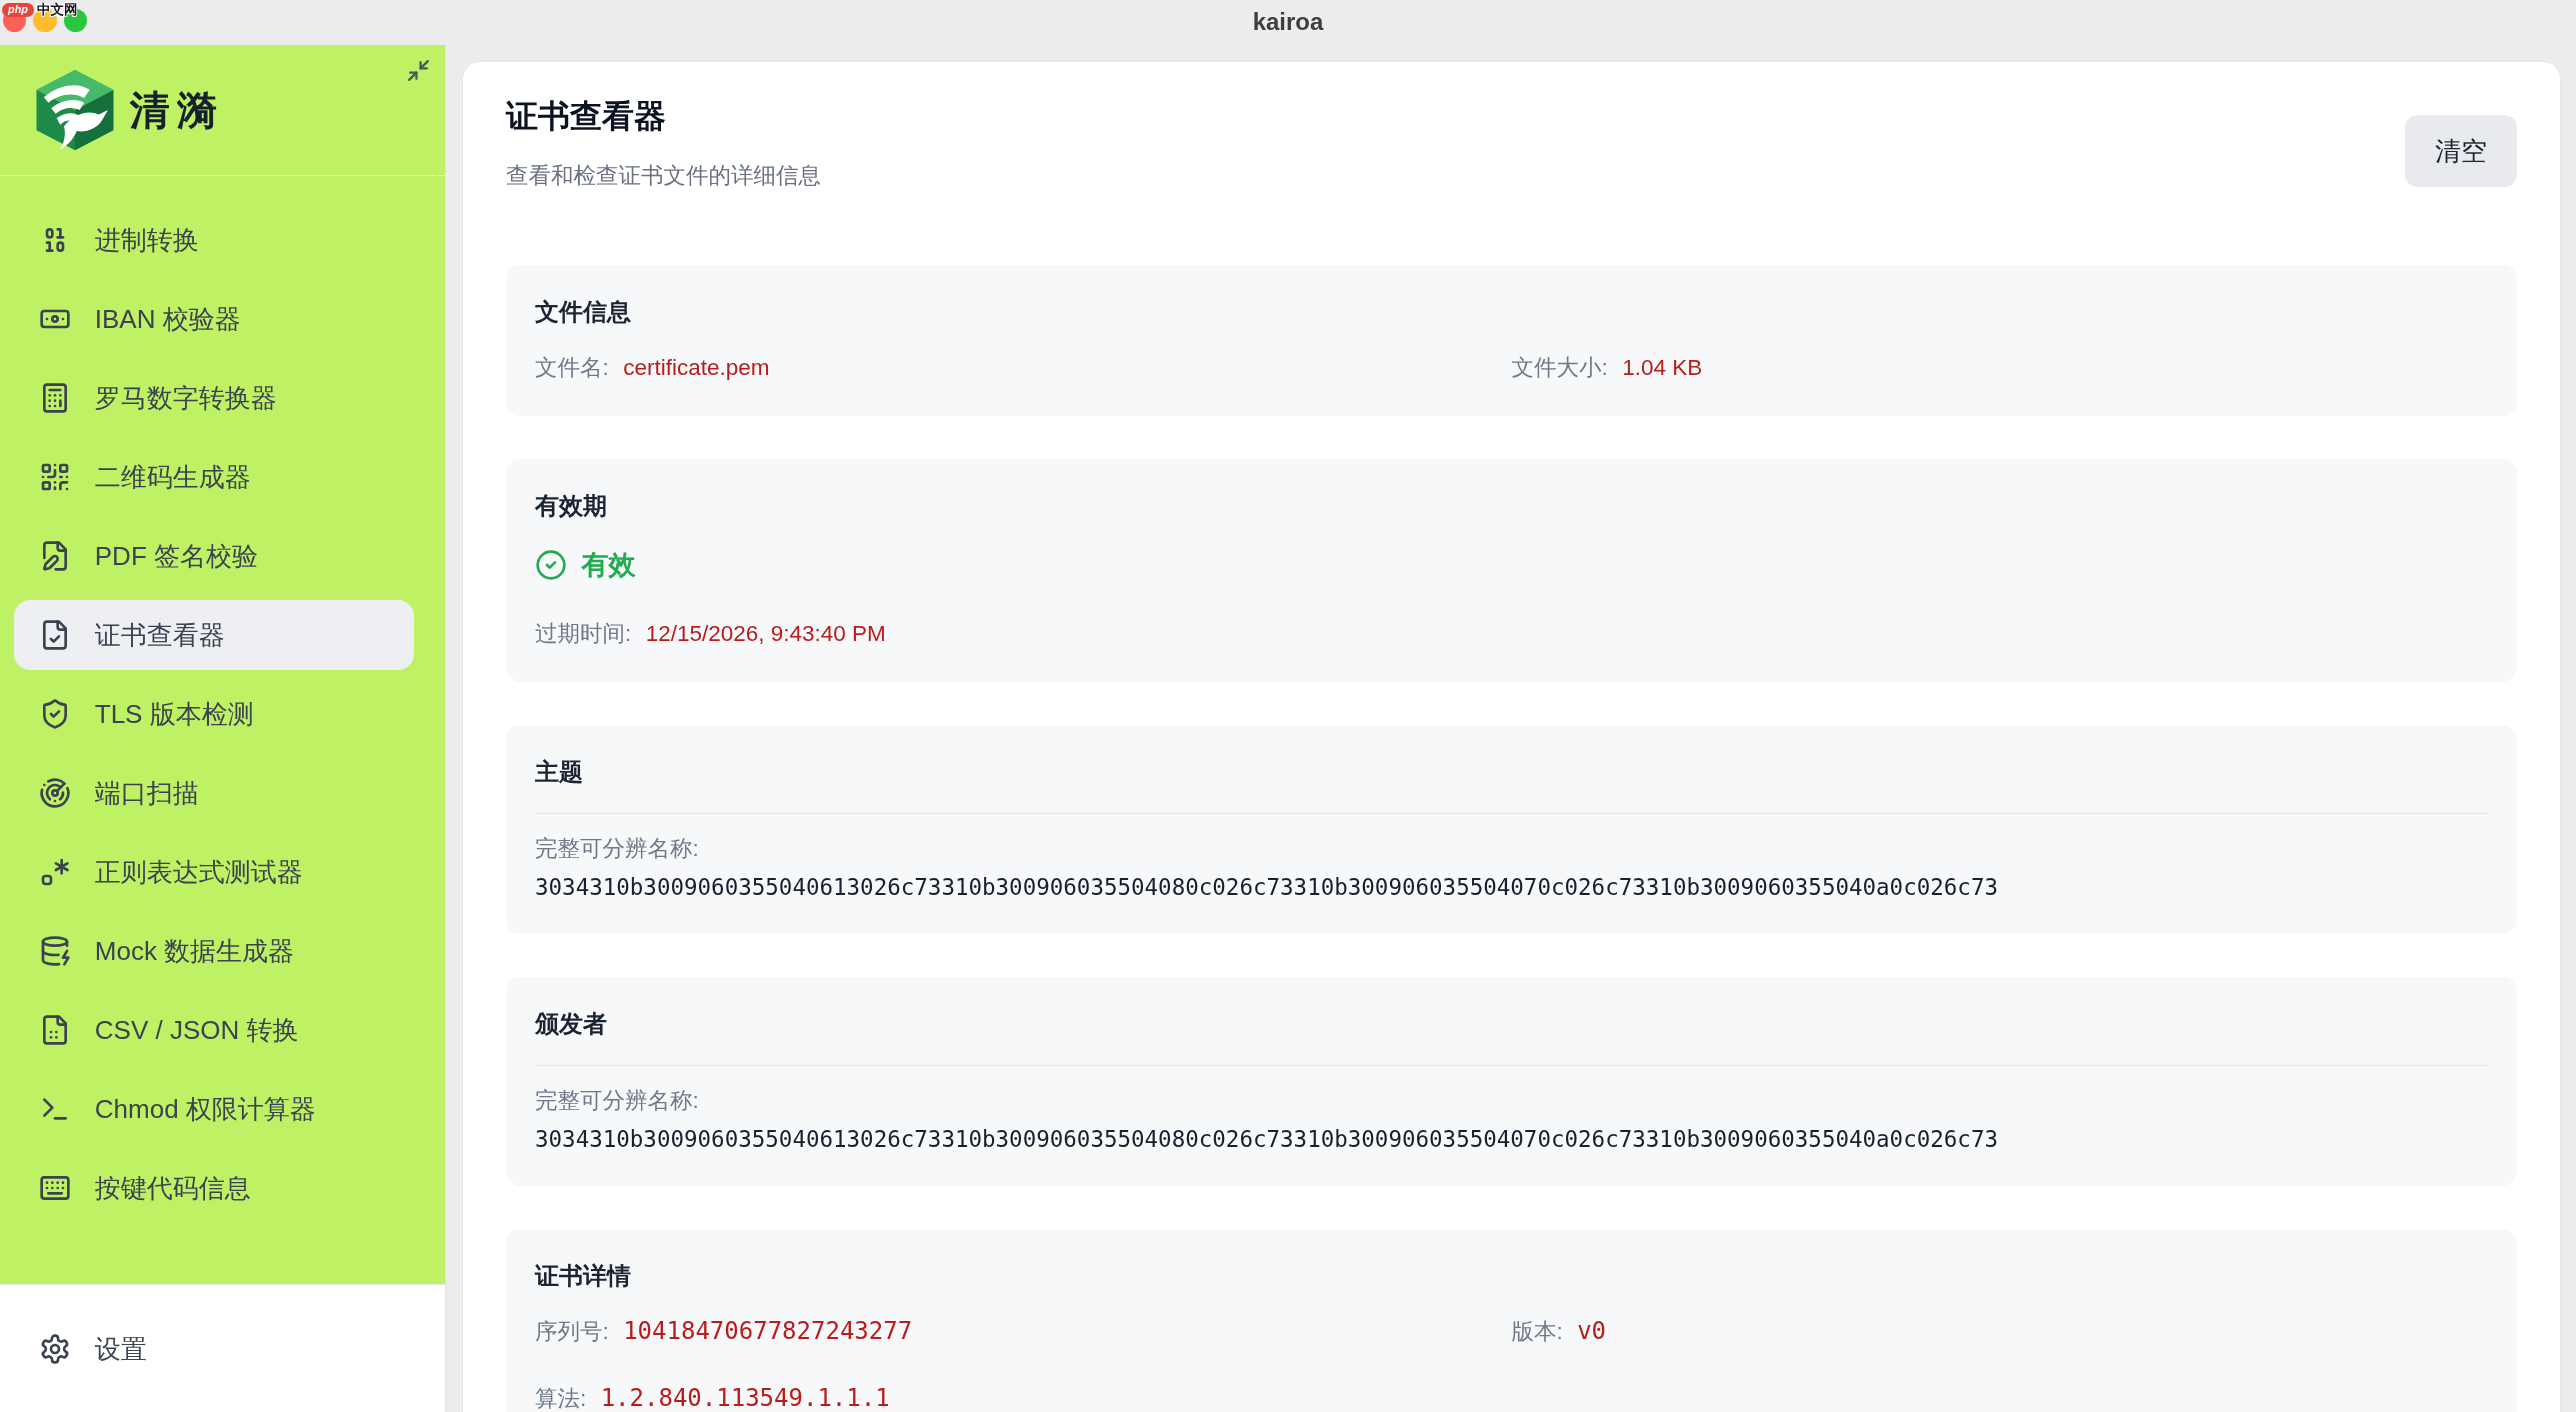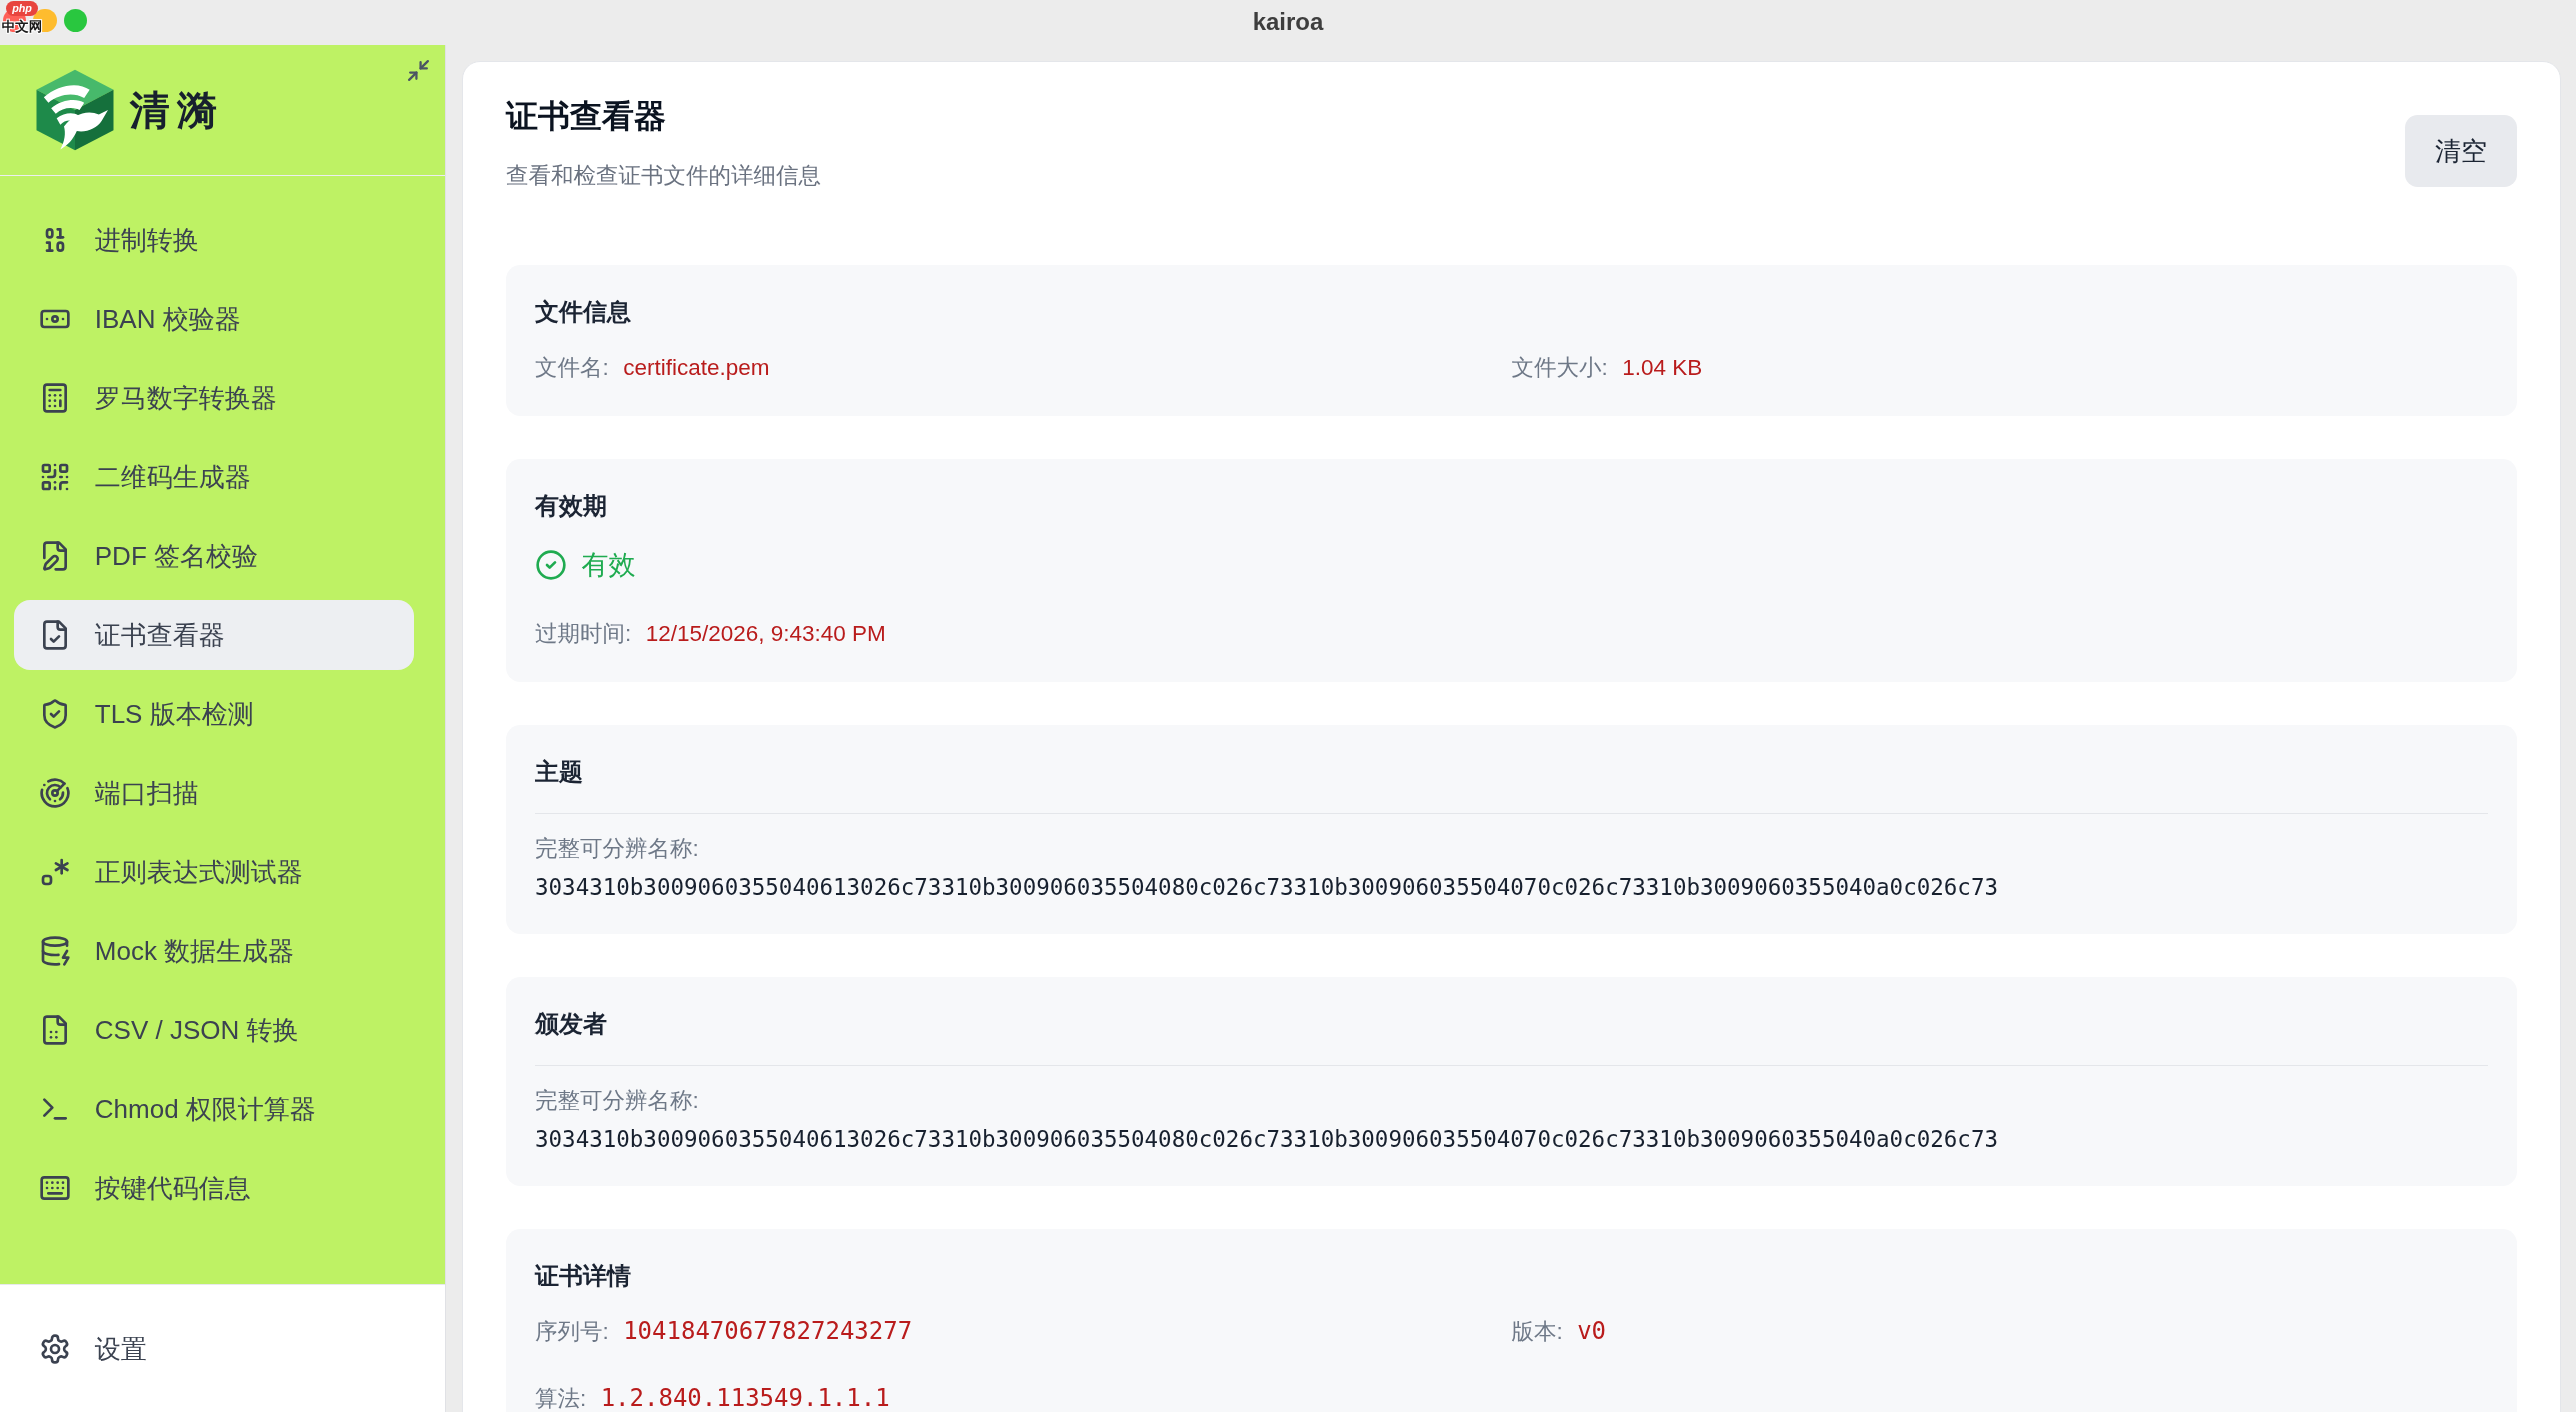--- a/index.html
+++ b/index.html
@@ -16,21 +16,21 @@
   .titlebar { position:absolute; top:0; left:0; width:100%; height:45px; }
   .titlebar-title {
     position:absolute; top:8px; left:0; width:100%;
     text-align:center; font-size:24px; font-weight:700; color:#3e3e3e;
   }
   .traffic { position:absolute; top:9px; left:2.7px; display:flex; gap:7.2px; }
   .light { width:23.4px; height:23.4px; border-radius:50%; }
   .light.red    { background:#fe5f57; }
   .light.yellow { background:#febc2e; }
   .light.green  { background:#29c73f; }
-  .watermark { position:absolute; top:0.9px; left:1.8px; display:flex; align-items:center; gap:2.7px; z-index:5;flex-direction:column; }
+  .watermark { position:absolute; top:0.9px; left:1.8px; display:flex; align-items:center; gap:2.7px; z-index:5; }
   .wm-badge {
     background:#e8443e; color:#fff; font-style:italic; font-weight:700;
     font-size:10.8px; padding:0.9px 6.3px 1.8px; border-radius:8px;
   }
   .wm-text {
     font-size:13.5px; font-weight:700; color:#1a1a1a;
     text-shadow:-0.9px -0.9px 0 #fff, 0.9px -0.9px 0 #fff, -0.9px 0.9px 0 #fff, 0.9px 0.9px 0 #fff;
   }
 
   
@@ -83,21 +83,21 @@
   }
   .section-heading { font-size:24px; line-height:29px; font-weight:600; color:#1b2433; margin-bottom:27px; }
   .grid2 { display:grid; grid-template-columns:1fr 1fr; }
   .field { font-size:22.5px; line-height:29px; white-space:nowrap; }
   .field .lbl { color:#6e7887; margin-right:14.4px; }
   .field .val { color:#b91c1c; }
   .mono { font-family:"DejaVu Sans Mono", monospace; }
 
   .status-row { display:flex; align-items:center; gap:14.4px; margin-bottom:36px; }
   .status-icon { width:32px; height:32px; }
-  .status-text { font-size:27px; font-weight:400; }
+  .status-text { font-size:27px; font-weight:700; }
 
   .dn-divider { border:none; border-top:0.9px solid #e4e6ea; margin:20px 0 0; }
   .dn-label { margin-top:21.6px; font-size:22.5px; line-height:25px; color:#6e7887; }
   .dn-value { margin-top:14.4px; font-size:22.5px; line-height:25px; color:#17202e; }
 
   .detail-row { margin-top:0; }
   .detail-row + .detail-row { margin-top:38px; }
 </style>
 </head>
 <body>

